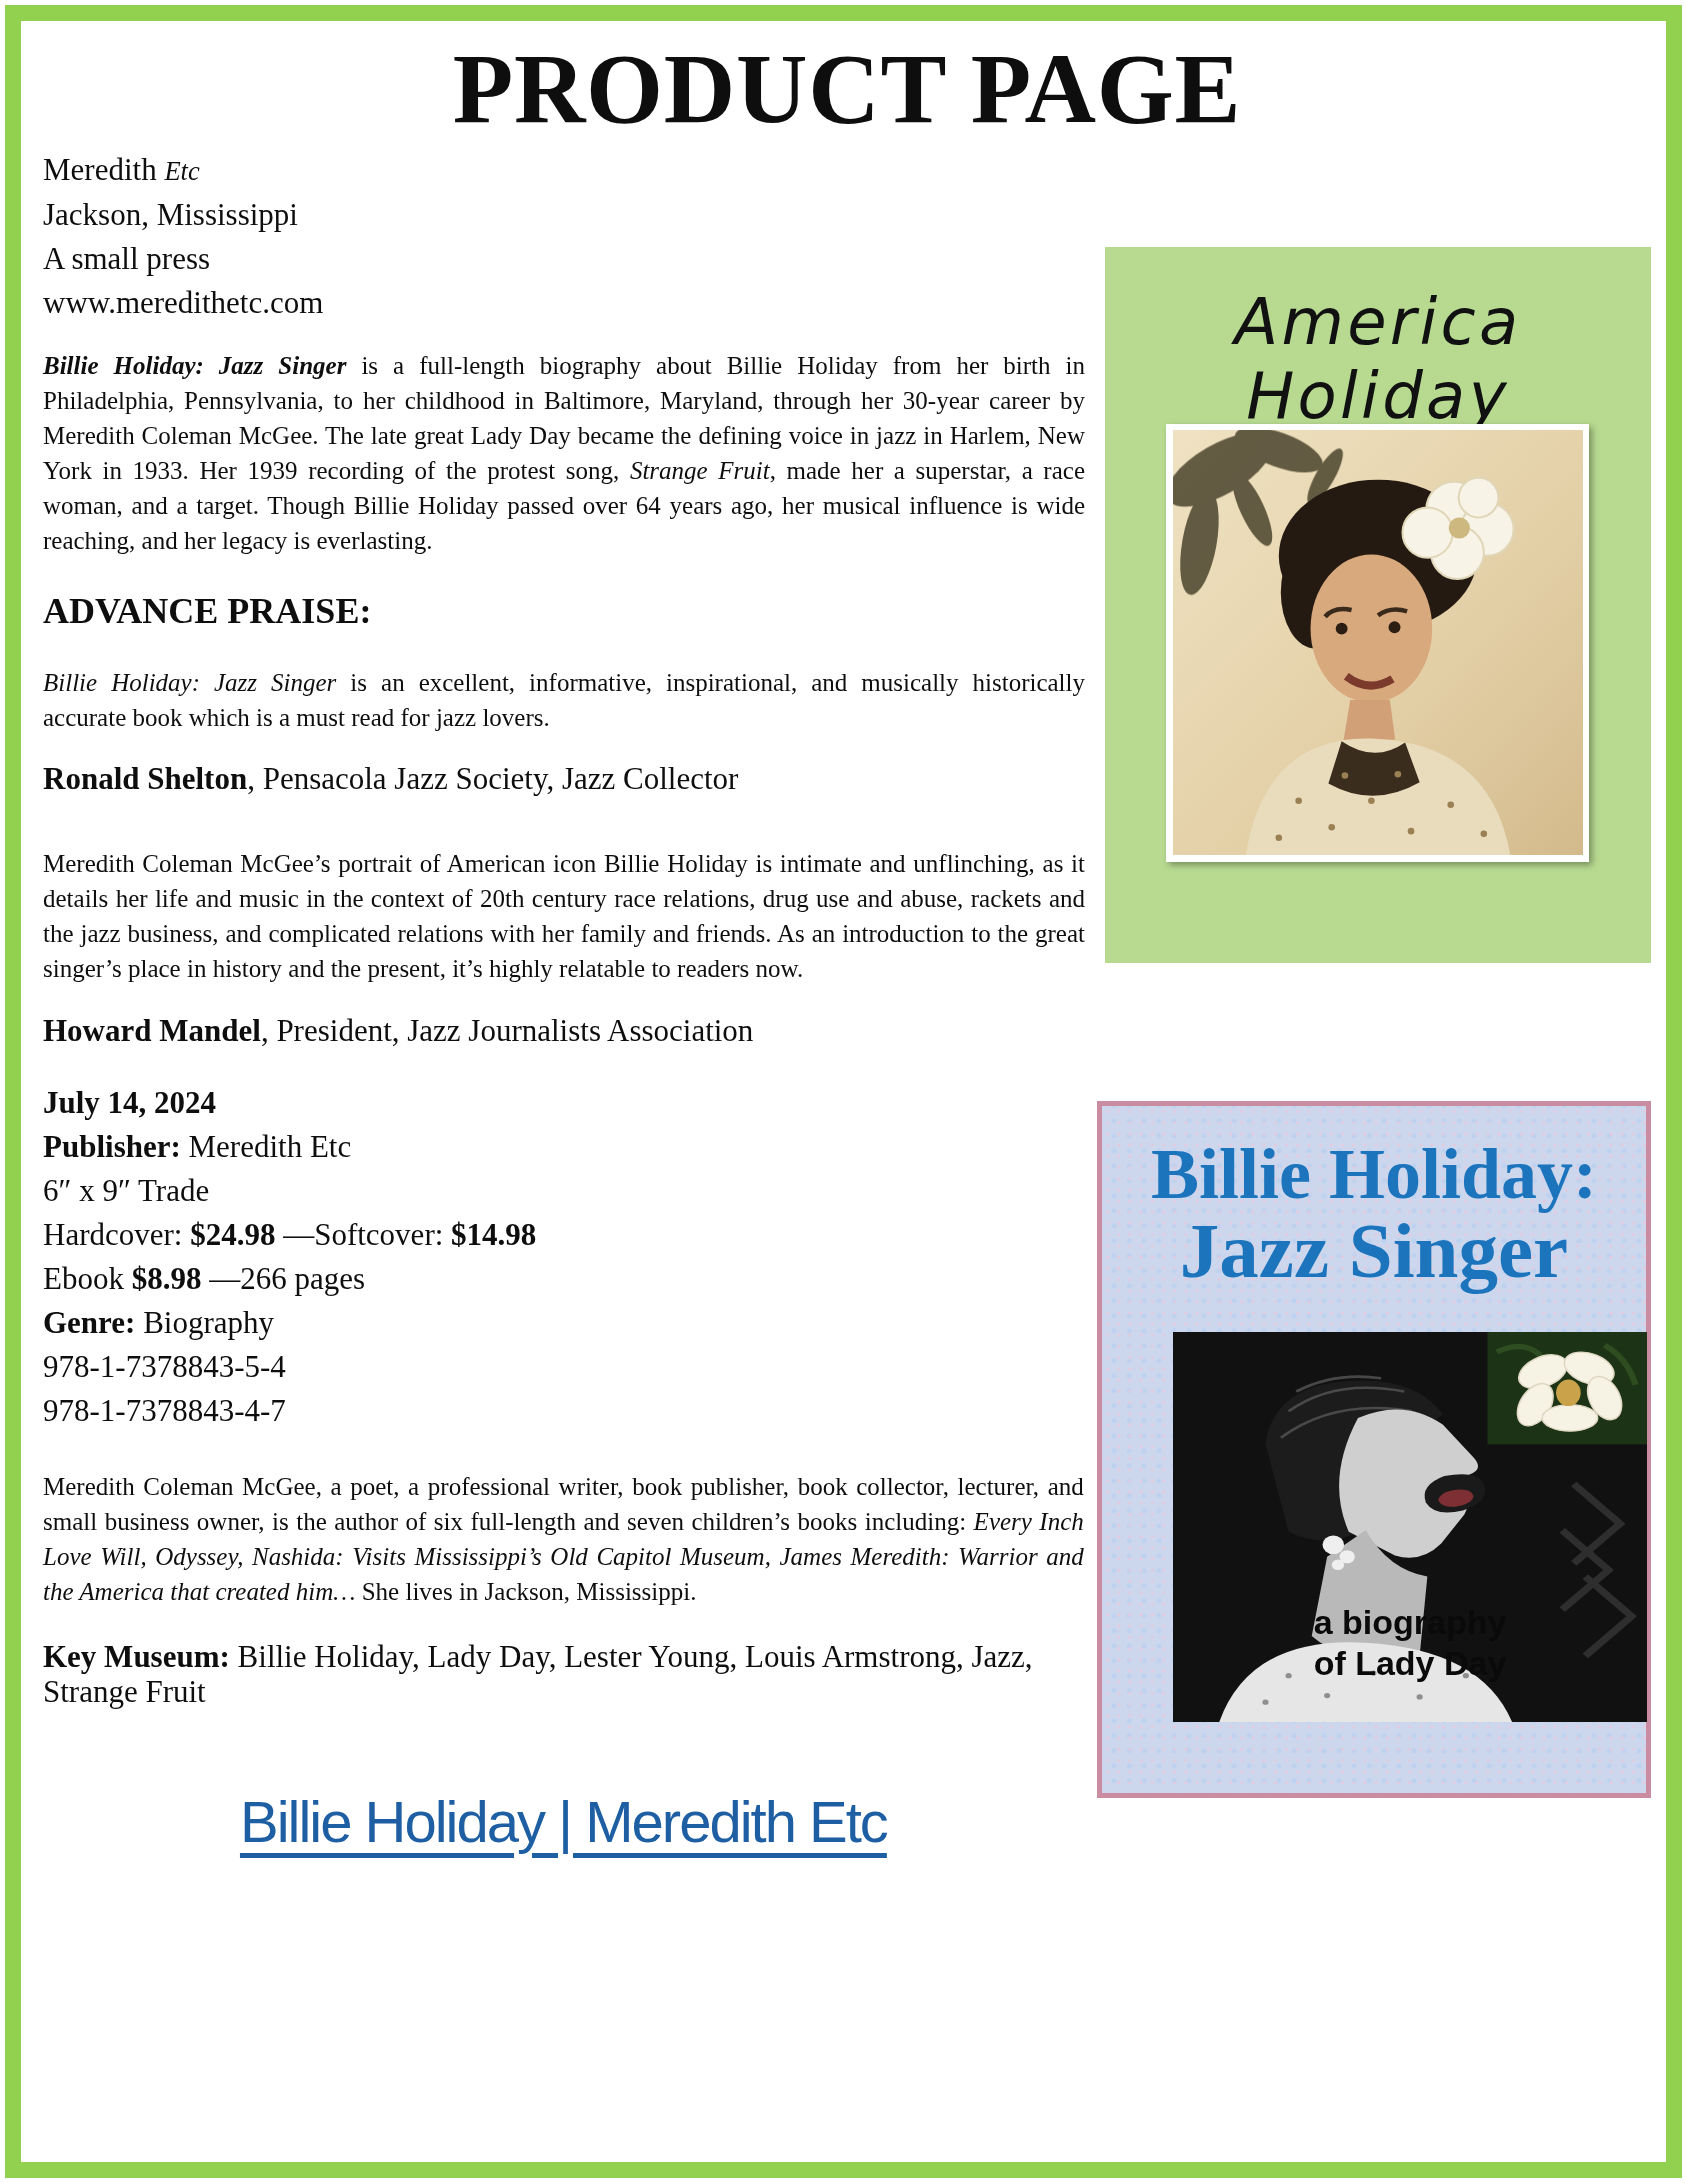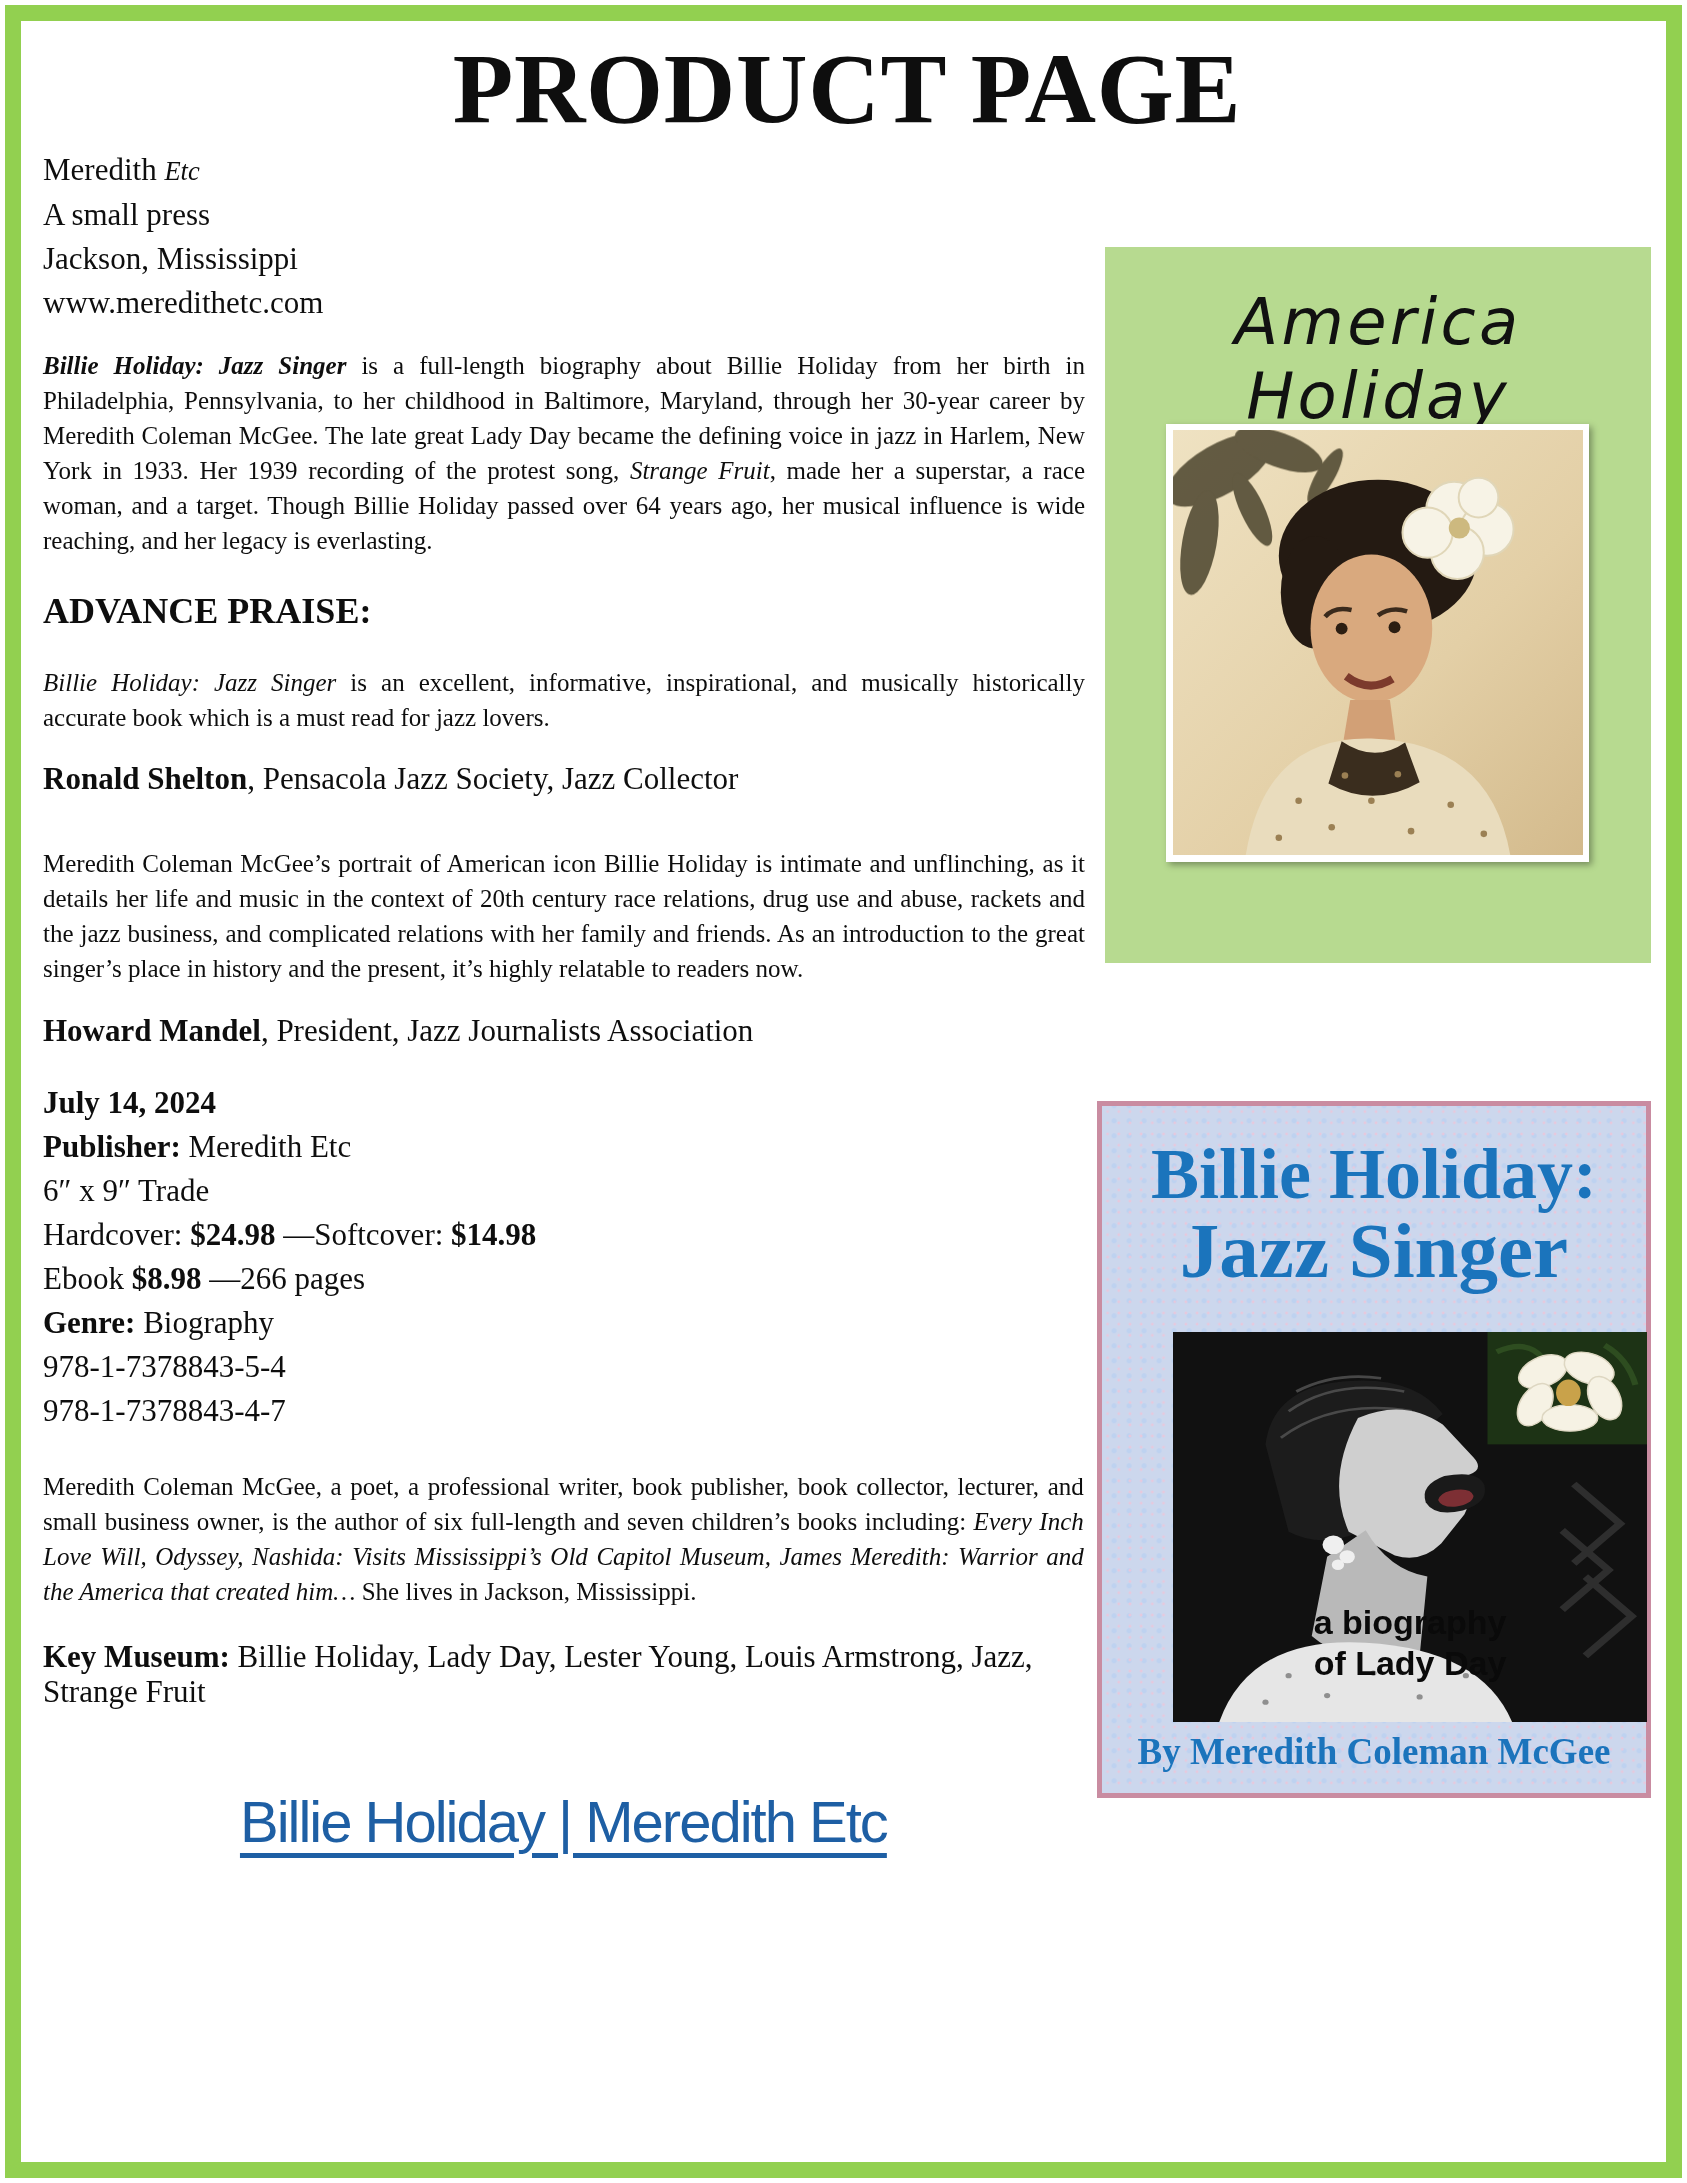--- a/index.html
+++ b/index.html
@@ -176,27 +176,26 @@
             <ellipse cx="515" cy="130" rx="36" ry="20"></ellipse>
           </g>
           <ellipse cx="513" cy="92" rx="16" ry="20" fill="#c9a24a"></ellipse>
         </g>
       </svg>
       <div class="cb-caption">
         <div>a biography</div>
         <div>of Lady Day</div>
       </div>
     </div>
-    <div class="cb-byline">By Meredith Coleman McGee</div>
   </div>
 
   <div class="pub">
     <div><span>Meredith </span><span class="script">Etc</span></div>
+    <div>Jackson, Mississippi</div>
     <div>A small press</div>
-    <div>Jackson, Mississippi</div>
     <div>www.meredithetc.com</div>
   </div>
 
   <div class="para p1"><span class="bi">Billie Holiday: Jazz Singer</span><span> is a full-length biography about Billie Holiday from her birth in Philadelphia, Pennsylvania, to her childhood in Baltimore, Maryland, through her 30-year career by Meredith Coleman McGee. The late great Lady Day became the defining voice in jazz in Harlem, New York in 1933. Her 1939 recording of the protest song, </span><span class="i">Strange Fruit</span><span>, made her a superstar, a race woman, and a target. Though Billie Holiday passed over 64 years ago, her musical influence is wide reaching, and her legacy is everlasting.</span></div>
 
   <div class="heading">ADVANCE PRAISE:</div>
 
   <div class="para praise"><span class="i">Billie Holiday: Jazz Singer</span><span> is an excellent, informative, inspirational, and musically historically accurate book which is a must read for jazz lovers.</span></div>
 
   <div class="credit"><span class="b">Ronald Shelton</span><span>, Pensacola Jazz Society, Jazz Collector</span></div>

